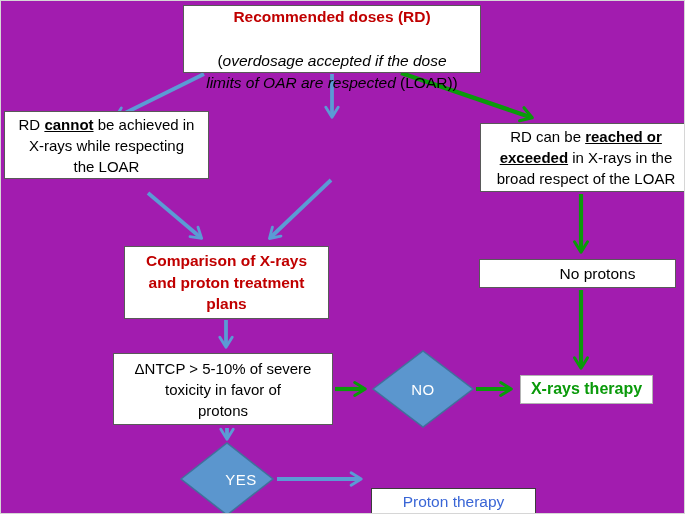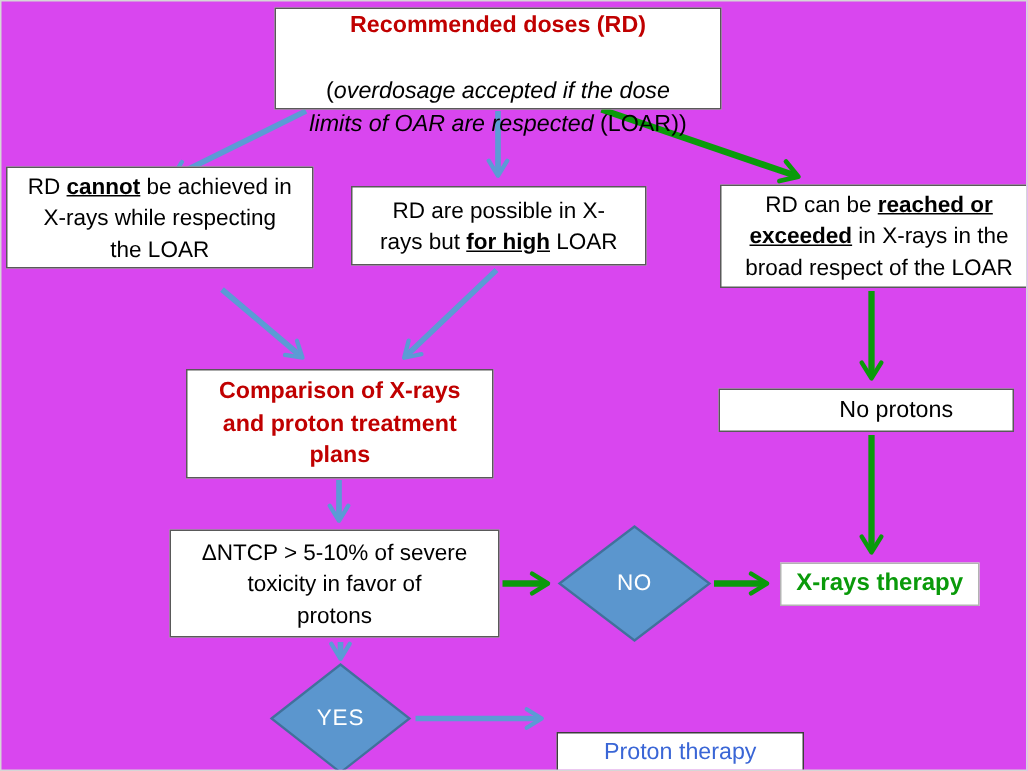--- a/index.html
+++ b/index.html
@@ -1,20 +1,20 @@
 <!DOCTYPE html>
 <html><head>
 <meta charset="utf-8">
 <style>
   html, body { margin: 0; padding: 0; background: #ffffff; }
   .canvas {
     position: relative;
     width: 685px;
     height: 514px;
-    background: #d946ef;
+    background: #a21caf;
     font-family: "Liberation Sans", sans-serif;
     overflow: hidden;
     border: 1px solid #d6d6d6;
     box-sizing: border-box;
   }
   svg.arrows {
     position: absolute;
     left: 0; top: 0;
     width: 685px; height: 514px;
   }
@@ -53,21 +53,21 @@
                 border-color: #3c3c3c; color: #3A66D6; font-weight: normal; font-size: 15.5px; margin-top: 20px; }
 
   .diamond-label {
     position: absolute;
     color: #ffffff;
     font-size: 15px;
     transform: translate(-50%, -50%);
     letter-spacing: 0.5px;
   }
   .no-label  { left: 422px; top: 388px; }
-  .yes-label { left: 226px; top: 478px; }
+  .yes-label { left: 240px; top: 478px; }
 </style>
 </head>
 <body>
 
 <div class="canvas">
 
   <svg class="arrows" viewBox="0 0 685 514">
     <defs>
       <marker id="mb" viewBox="0 0 10 10" refX="6.2" refY="5" markerWidth="4.4" markerHeight="4.4" orient="auto" markerUnits="strokeWidth">
         <path d="M1.5,1.3 L7.5,5 L1.5,8.7" fill="none" stroke="#5B9BD5" stroke-width="1.7" stroke-linecap="round" stroke-linejoin="round"></path>
@@ -106,24 +106,20 @@
 limits of OAR are respected</span><span> (LOAR))</span>
     </div>
   </div>
 
   <div class="box left-box">
     <div class="txt"><span>RD </span><span class="emph">cannot</span><span> be achieved in
 X-rays while respecting
 the LOAR</span></div>
   </div>
 
-  <div class="box middle-box">
-    <div class="txt"><span>RD are possible in X-
-rays but </span><span class="emph">for high</span><span> LOAR</span></div>
-  </div>
 
   <div class="box right-box">
     <div class="txt"><span>RD can be </span><span class="emph">reached or
 exceeded</span><span> in X-rays in the
 broad respect of the LOAR</span></div>
   </div>
 
   <div class="box comparison-box">
     <div class="txt">Comparison of X-rays
 and proton treatment

